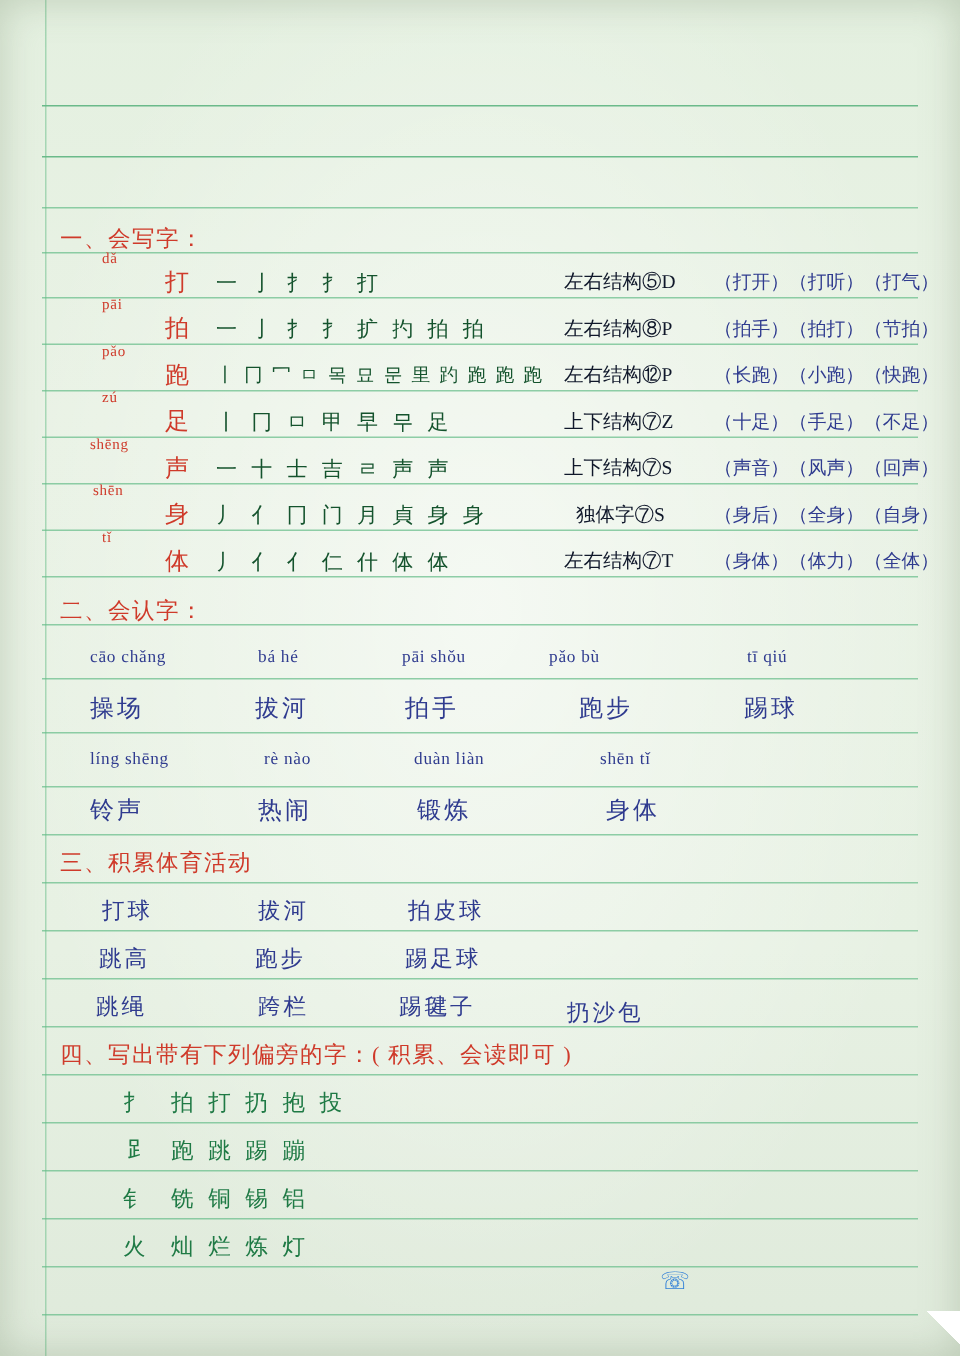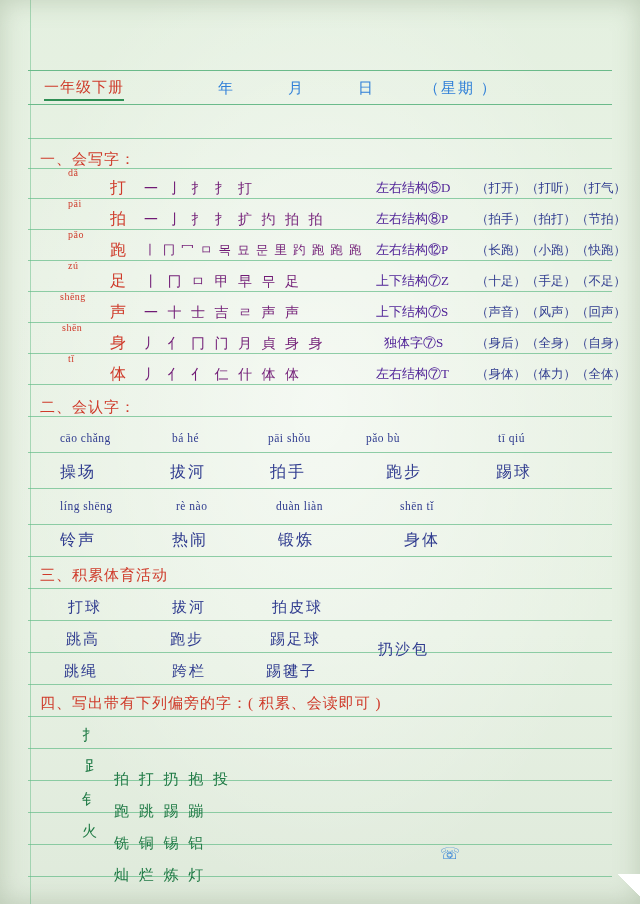--- a/index.html
+++ b/index.html
@@ -64,31 +64,31 @@
   .sec{
     position:absolute;color:#cf3a2a;font-size:15px;letter-spacing:1px;
     font-family:"Liberation Serif", serif;
     text-align:right;
   }
 
   
   .row1{position:absolute;height:30px;font-family:"Liberation Serif", serif;}
   .py{position:absolute;left:28px;top:-11px;color:#cf3a2a;font-size:10px;letter-spacing:0.5px;}
   .hz{position:absolute;left:70px;top:0px;color:#cf3a2a;font-size:16px;}
-  .strokes{position:absolute;left:104px;top:2px;color:#701a75;font-size:14px;letter-spacing:3px;white-space:nowrap;font-family:Liberation Serif, serif;}
-  .struct{position:absolute;left:336px;top:1px;color:#4c1d95;font-size:13px;letter-spacing:0px;white-space:nowrap;}
+  .strokes{position:absolute;left:104px;top:2px;color:#14532d;font-size:14px;letter-spacing:3px;white-space:nowrap;font-family:Liberation Serif, serif;}
+  .struct{position:absolute;left:336px;top:1px;color:#0f172a;font-size:13px;letter-spacing:0px;white-space:nowrap;}
   .words{position:absolute;left:436px;top:2px;color:#2f3b8f;font-size:12.5px;letter-spacing:0px;white-space:nowrap;}
 
   
   .p2py{position:absolute;color:#2f3b8f;font-size:11.5px;font-family:"Liberation Serif", serif;letter-spacing:0.5px;}
   .p2hz{position:absolute;color:#2f3b8f;font-size:16px;font-family:"Liberation Serif", serif;letter-spacing:2px;}
 
   
   .blue{position:absolute;color:#2f3b8f;font-size:15px;font-family:"Liberation Serif", serif;letter-spacing:2px;white-space:nowrap;}
-  .green{position:absolute;color:#1f7a45;font-size:15px;font-family:"Liberation Serif", serif;letter-spacing:3px;white-space:nowrap;margin-top:44px;}
+  .green{position:absolute;color:#1f7a45;font-size:15px;font-family:"Liberation Serif", serif;letter-spacing:3px;white-space:nowrap;}
   .rad{position:absolute;color:#1f7a45;font-size:15px;font-family:"Liberation Serif", serif;}
 
   .stamp{
     position:absolute;left:440px;top:844px;width:22px;height:18px;
     color:#2f7fd8;font-size:16px;
   }
   .corner{
     position:absolute;right:0;bottom:0;width:34px;height:30px;
     background:linear-gradient(225deg,#ffffff 0 16px, rgba(255,255,255,0) 16px);
   }
@@ -122,27 +122,20 @@
     <div class="rule thin" style="top:684px"></div>
     <div class="rule thin" style="top:716px"></div>
     <div class="rule thin" style="top:748px"></div>
     <div class="rule thin" style="top:780px"></div>
     <div class="rule thin" style="top:812px"></div>
     <div class="rule thin" style="top:844px"></div>
     <div class="rule thin" style="top:876px"></div>
   </div>
   <div class="margin-line"></div>
 
-  <div class="hdr">
-    <span class="grade">一年级下册</span>
-    <span class="dt y">年</span>
-    <span class="dt m">月</span>
-    <span class="dt d">日</span>
-    <span class="dt w">（星期    ）</span>
-  </div>
 
 
   <div class="sec" style="left:40px;top:150px">一、会写字：</div>
 
   <div class="row1" style="left:40px;top:178px">
     <span class="py">dǎ</span>
     <span class="hz">打</span>
     <span class="strokes">一 亅 扌 扌 打</span>
     <span class="struct">左右结构⑤D</span>
     <span class="words">（打开）（打听）（打气）</span>
@@ -220,21 +213,21 @@
   <div class="blue" style="left:172px;top:598px">拔河</div>
   <div class="blue" style="left:272px;top:598px">拍皮球</div>
 
   <div class="blue" style="left:66px;top:630px">跳高</div>
   <div class="blue" style="left:170px;top:630px">跑步</div>
   <div class="blue" style="left:270px;top:630px">踢足球</div>
 
   <div class="blue" style="left:64px;top:662px">跳绳</div>
   <div class="blue" style="left:172px;top:662px">跨栏</div>
   <div class="blue" style="left:266px;top:662px">踢毽子</div>
-  <div class="blue" style="left:378px;top:640px">扔沙包</div>
+  <div class="blue" style="left:378px;top:666px">扔沙包</div>
 
   <div class="sec" style="left:40px;top:694px">四、写出带有下列偏旁的字：( 积累、会读即可 )</div>
 
   <div class="rad" style="left:82px;top:726px">扌</div>
   <div class="green" style="left:114px;top:726px">拍 打 扔 抱 投</div>
 
   <div class="rad" style="left:82px;top:758px">𧾷</div>
   <div class="green" style="left:114px;top:758px">跑 跳 踢 蹦</div>
 
   <div class="rad" style="left:82px;top:790px">钅</div>

